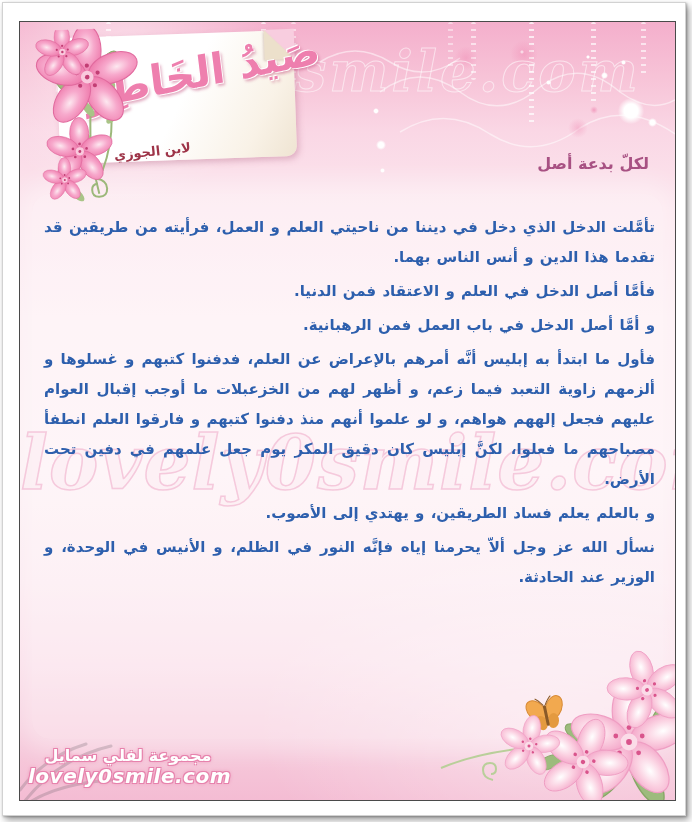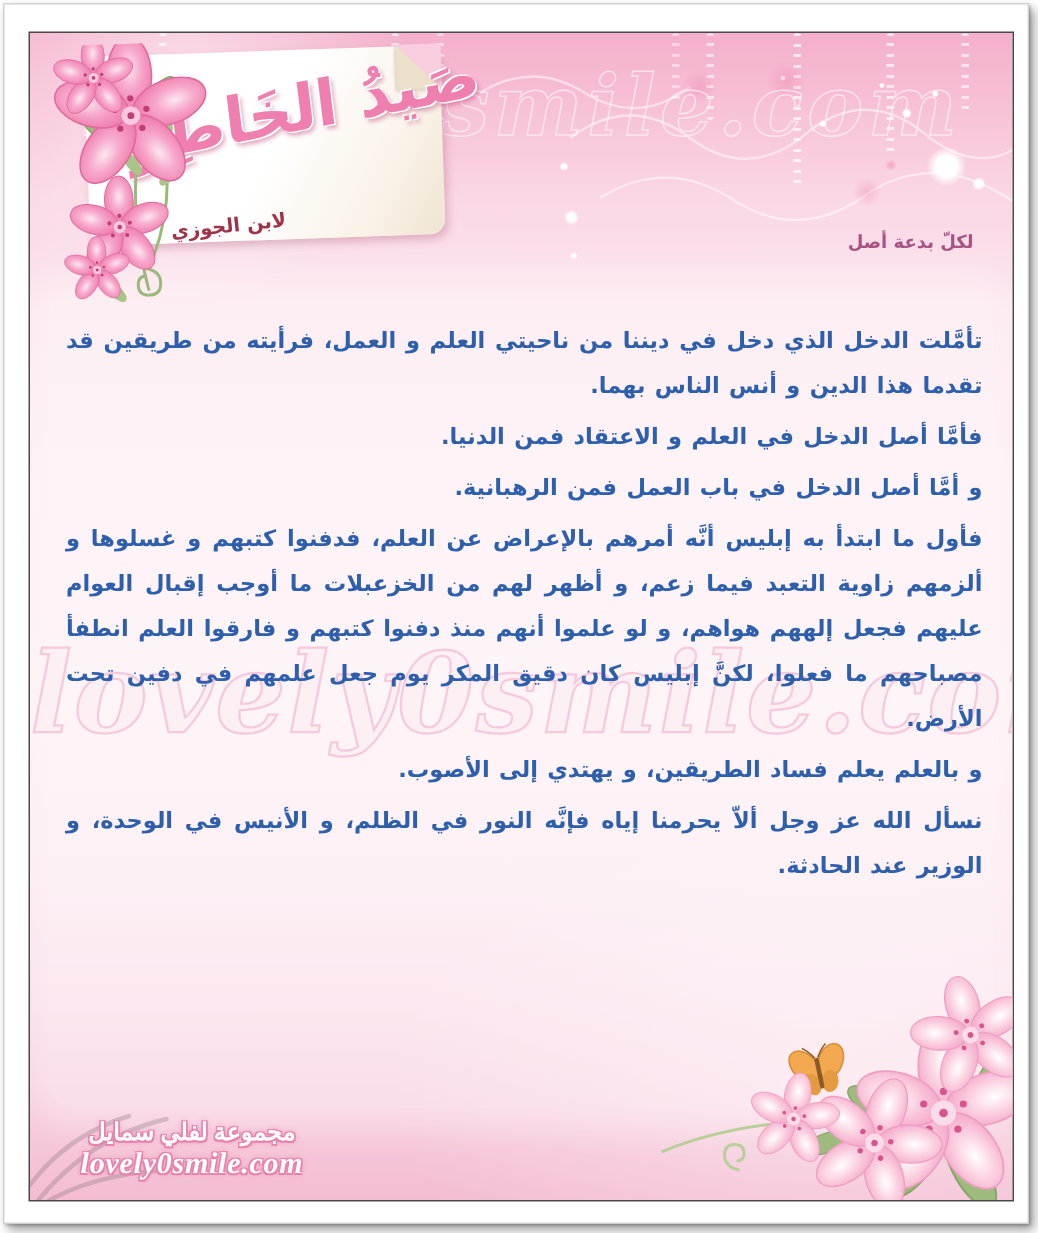--- a/index.html
+++ b/index.html
@@ -58,36 +58,36 @@
               filter:drop-shadow(-1px 1px 1px rgba(140,100,80,.3));}
   .logo-title{position:absolute;right:-28px;top:14px;font-size:42px;font-weight:bold;
               color:var(--logo-pink,#ee7fae);white-space:nowrap;
               transform:rotate(-9deg) skew(-4deg);letter-spacing:-1px;
               text-shadow:1px 1px 0 #fff,-1px -1px 0 #fff,2px 3px 3px rgba(190,70,120,.45);}
   .logo-author{position:absolute;left:54px;bottom:2px;font-size:13px;font-weight:bold;
                color:var(--logo-author,#9e3448);transform:rotate(-4deg);}
   .logo-flowers{position:absolute;left:-22px;top:-8px;}
 
   .page-title{position:absolute;top:132px;right:26px;margin:0;
-              font-size:12px;font-weight:bold;color:var(--page-title,#a85183);
+              font-size:16px;font-weight:bold;color:var(--page-title,#a85183);
               direction:rtl;}
 
   .article{position:absolute;top:186px;right:16px;left:20px;direction:rtl;
            color:var(--body-text,#2d5fad);font-size:15px;font-weight:bold;
            line-height:30px;word-spacing:1px;}
   .article p{margin:4px;text-align:justify;}
 
   
   .footer-wm{position:absolute;left:8px;bottom:12px;width:200px;text-align:center;
              color:#fff;font-weight:bold;line-height:1.15;
              text-shadow:0 0 4px var(--footer-glow,#e783ad),
                          1px 1px 0 var(--footer-glow,#e783ad),
                          -1px -1px 0 var(--footer-glow,#e783ad),
                          1px -1px 0 var(--footer-glow,#e783ad),
-                         -1px 1px 0 var(--footer-glow,#e783ad);font-family:Liberation Serif, serif;}
+                         -1px 1px 0 var(--footer-glow,#e783ad);}
   .footer-wm .ar{font-size:16px;direction:rtl;}
   .footer-wm .en{font-size:20px;font-style:italic;letter-spacing:.5px;}
 
   .cluster-br{position:absolute;right:-8px;bottom:-10px;}
   .butterfly{position:absolute;left:504px;top:672px;transform:rotate(-12deg);}
   .feathers{position:absolute;left:-4px;bottom:-4px;opacity:.45;}
 </style>
 </head>
 <body>
 

